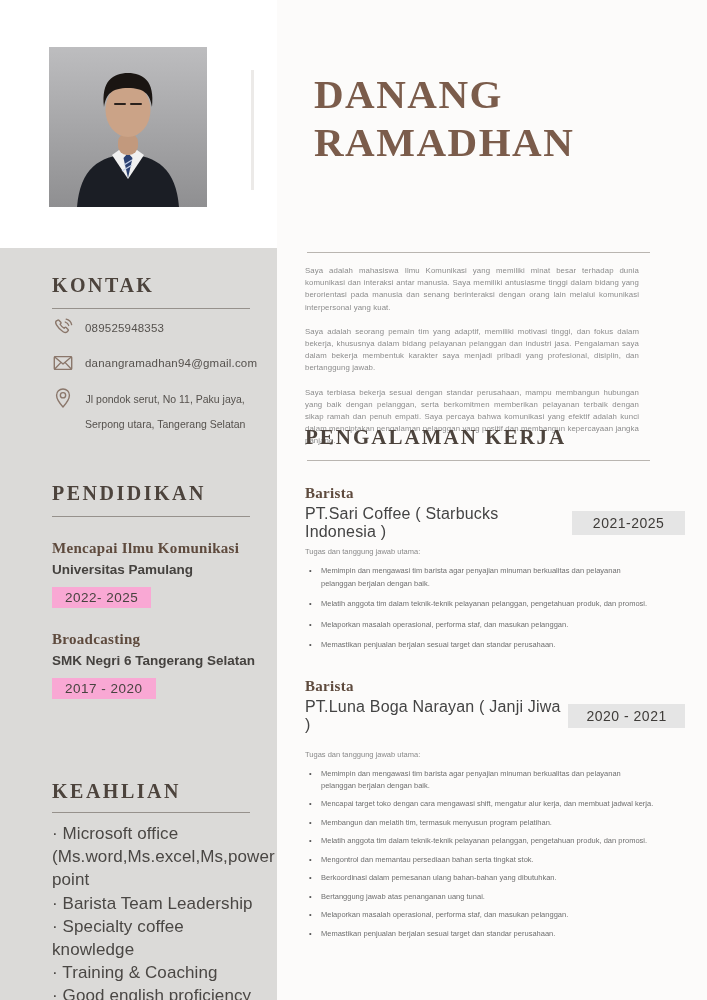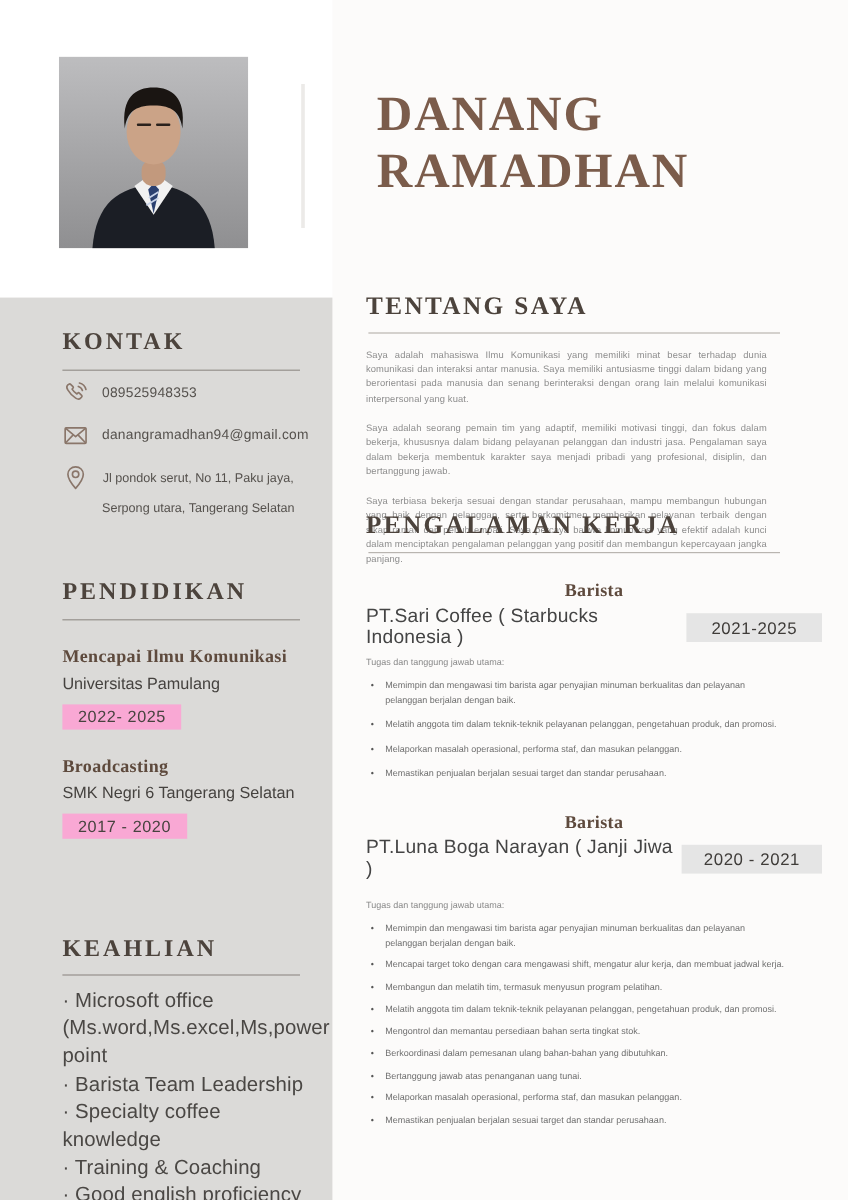--- a/index.html
+++ b/index.html
@@ -43,21 +43,21 @@
   .cicon{width:22px;height:22px;flex:0 0 22px;margin-right:11px;margin-top:0px;}
   .cicon svg{display:block;width:22px;height:22px;}
   .ctext{font-size:11.5px;color:#55514d;line-height:22px;letter-spacing:.2px;}
   .caddr{font-size:10.5px;color:#55514d;line-height:25px;}
 
   .pendidikan{position:absolute;left:52px;top:482px;width:215px;}
   .pendidikan .sec-h{font-size:20px;}
   .pendidikan .rule{width:198px;margin-top:11px;}
   .edu-item{margin-top:23px;}
   .edu-degree{font-weight:bold;color:#5e4a3d;font-size:15px;letter-spacing:.3px;}
-  .edu-school{color:#45423f;font-size:13.5px;margin-top:5px;}
+  .edu-school{color:#45423f;font-size:13.5px;margin-top:5px;font-weight:bold;}
   .badge{
     display:inline-block;background:#f9a8d4;color:#47433f;
     font-size:13.5px;padding:3px 13px;margin-top:10px;letter-spacing:.5px;
   }
 
   .keahlian{position:absolute;left:52px;top:780px;width:218px;}
   .keahlian .sec-h{font-size:20px;}
   .keahlian .rule{width:198px;margin-top:9px;}
   .skill-list{margin-top:9px;}
   .skill-line{font-size:17px;color:#4a4744;line-height:23.2px;letter-spacing:.1px;}
@@ -71,21 +71,21 @@
     color:#8c8c8c;text-align:justify;letter-spacing:.1px;
   }
 
   .experience{position:absolute;left:305px;top:425px;width:380px;}
   .experience .sec-h{font-size:21px;letter-spacing:2px;}
   .experience .rule{width:343px;margin:10px 0 0 2px;}
 
   .job{position:absolute;left:305px;width:380px;}
   .job1{top:485px;}
   .job2{top:678px;}
-  .role{font-weight:bold;color:#5e4a3d;font-size:15px;letter-spacing:.3px;text-align:center;}
+  .role{font-weight:bold;color:#5e4a3d;font-size:15px;letter-spacing:.3px;}
   .company-row{display:flex;justify-content:space-between;align-items:center;margin-top:3px;}
   .company{color:#444444;font-size:16px;letter-spacing:.2px;}
   .period{
     background:#e5e5e5;color:#3f3c39;font-size:14px;
     width:118px;text-align:center;padding:4px 0;letter-spacing:.5px;
   }
   .tasks-label{font-size:7.5px;color:#8a8a8a;margin-top:6px;}
   .job2 .tasks-label{margin-top:16px;}
   ul.tasks{list-style:none;margin:9px 0 0 4px;padding:0;width:345px;}
   ul.tasks li{
@@ -189,21 +189,20 @@
     <div class="skill-line">· Microsoft office</div>
     <div class="skill-line">(Ms.word,Ms.excel,Ms,power point</div>
     <div class="skill-line">· Barista Team Leadership</div>
     <div class="skill-line">· Specialty coffee knowledge</div>
     <div class="skill-line">· Training &amp; Coaching</div>
     <div class="skill-line">· Good english proficiency</div>
   </div>
 </div>
 
 <div class="about">
-  <h2 class="sec-h serif">TENTANG SAYA</h2>
   <hr class="rule">
   <p>Saya adalah mahasiswa Ilmu Komunikasi yang memiliki minat besar terhadap dunia komunikasi dan interaksi antar manusia. Saya memiliki antusiasme tinggi dalam bidang yang berorientasi pada manusia dan senang berinteraksi dengan orang lain melalui komunikasi interpersonal yang kuat.</p>
   <p>Saya adalah seorang pemain tim yang adaptif, memiliki motivasi tinggi, dan fokus dalam bekerja, khususnya dalam bidang pelayanan pelanggan dan industri jasa. Pengalaman saya dalam bekerja membentuk karakter saya menjadi pribadi yang profesional, disiplin, dan bertanggung jawab.</p>
   <p>Saya terbiasa bekerja sesuai dengan standar perusahaan, mampu membangun hubungan yang baik dengan pelanggan, serta berkomitmen memberikan pelayanan terbaik dengan sikap ramah dan penuh empati. Saya percaya bahwa komunikasi yang efektif adalah kunci dalam menciptakan pengalaman pelanggan yang positif dan membangun kepercayaan jangka panjang.</p>
 </div>
 
 <div class="experience">
   <h2 class="sec-h serif">PENGALAMAN KERJA</h2>
   <hr class="rule">
 </div>

